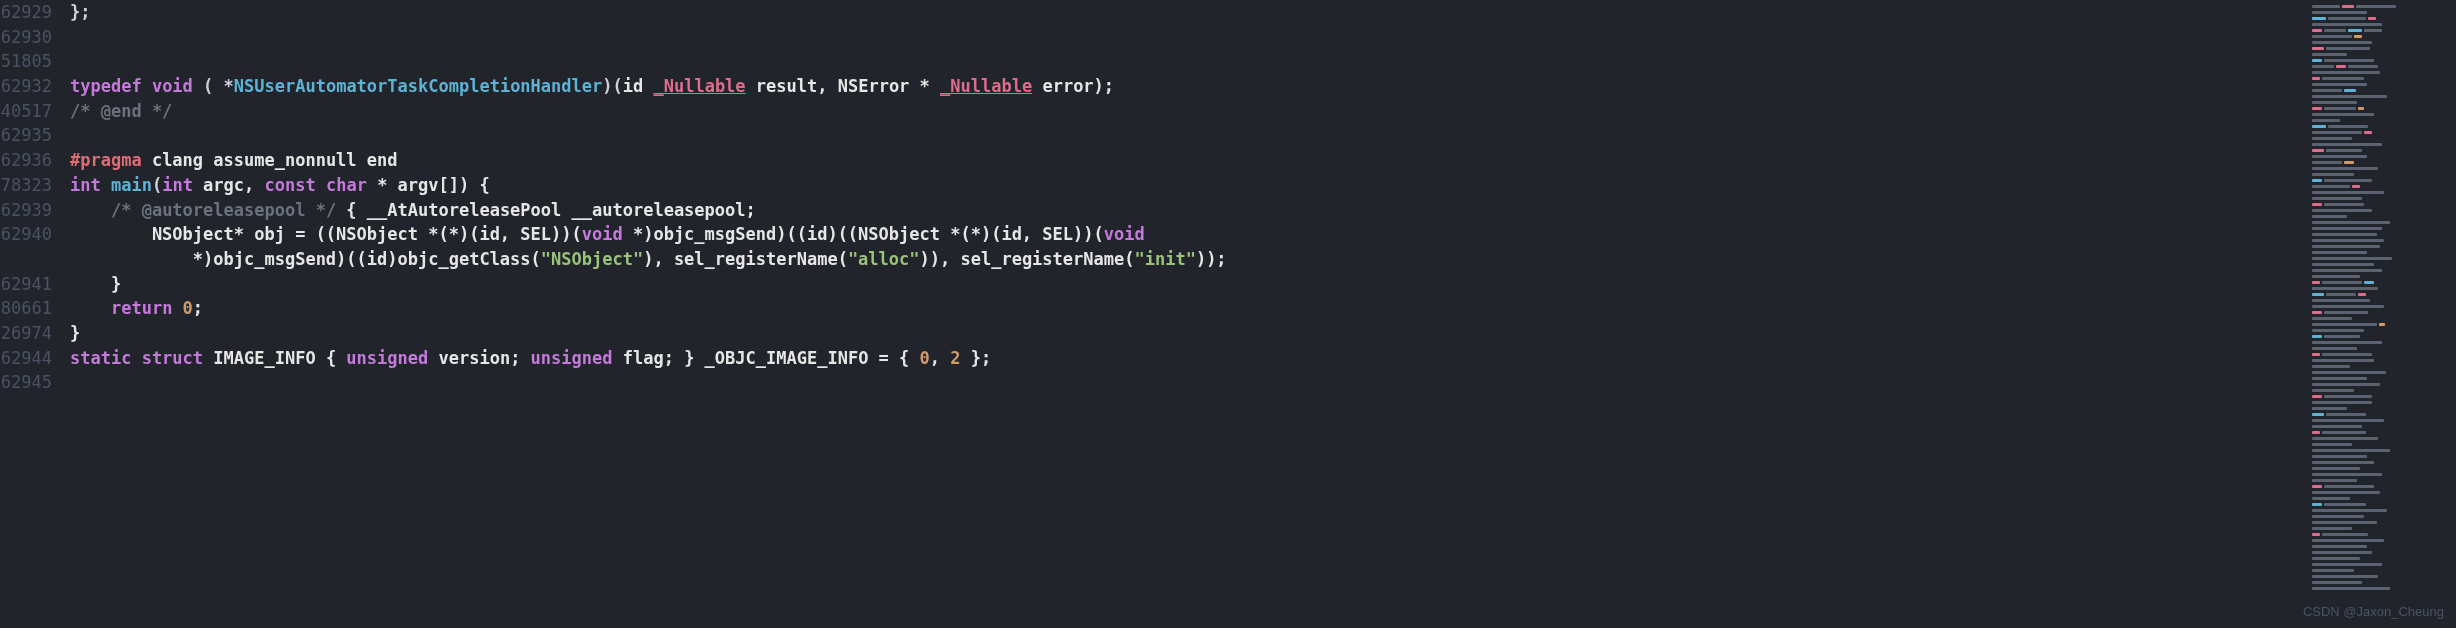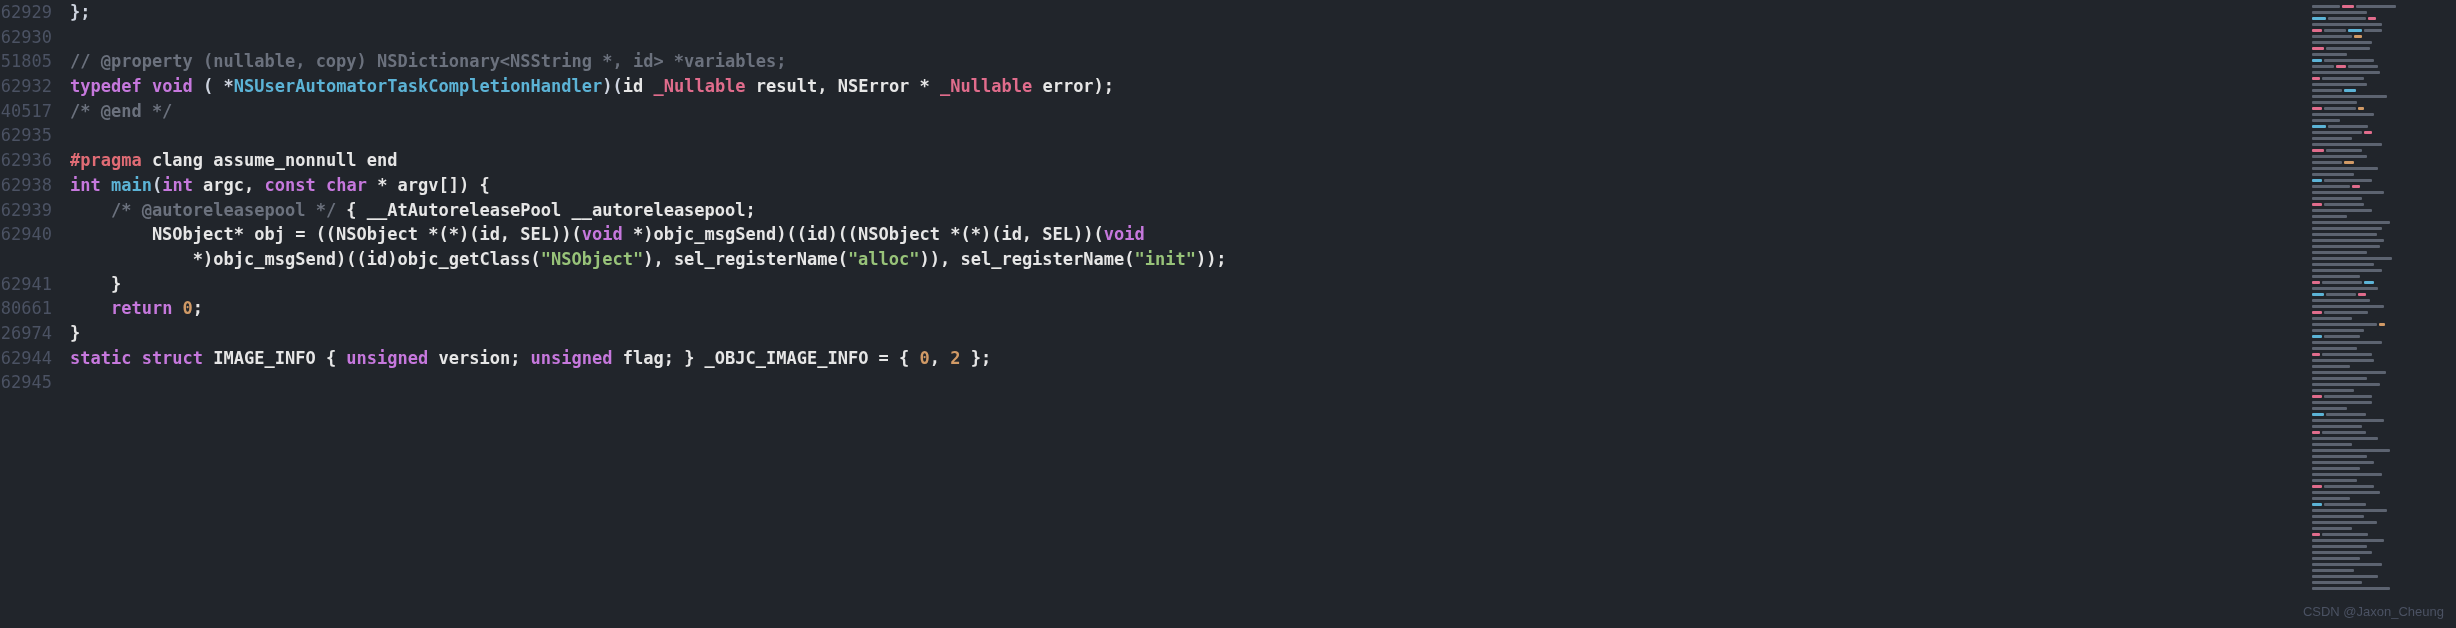--- a/index.html
+++ b/index.html
@@ -33,21 +33,21 @@
       flex-shrink: 0;
       font-weight: 500;
     }
     .code {
       white-space: pre;
       font-weight: 600;
     }
     .tk-default { color: #cdd3de; }
     .tk-comment { color: #6b717d; }
     .tk-keyword { color: #c678dd; }
-    .tk-pink { color: #e06c8c; }
+    .tk-pink { color: #e06c8c; text-decoration: underline; }
     .tk-func { color: #5cb3d6; }
     .tk-string { color: #98c379; }
     .tk-number { color: #d19a66; }
     .tk-punct { color: #cdd3de; }
     .tk-white { color: #e6e6e6; }
     .tk-attr { color: #e06c75; }
     
     .minimap {
       width: 150px;
       background: #21252b;
@@ -79,26 +79,26 @@
       font-size: 13px;
       font-family: sans-serif;
     }
   </style>
 </head>
 <body>
 
 <div class="editor">
     <div class="line"><span class="lineno">62929</span><span class="code"><span class="tk-punct">};</span></span></div>
     <div class="line"><span class="lineno">62930</span><span class="code"></span></div>
-    <div class="line"><span class="lineno">51805</span><span class="code"><span class="tk-comment">// @property (nullable, copy) NSDictionary&lt;NSString *, id&gt; *variables;</span></span></div>
+    <div class="line"><span class="lineno">51805</span></div>
     <div class="line"><span class="lineno">62932</span><span class="code"><span class="tk-keyword">typedef </span><span class="tk-keyword">void </span><span class="tk-punct">( *</span><span class="tk-func">NSUserAutomatorTaskCompletionHandler</span><span class="tk-punct">)(</span><span class="tk-white">id </span><span class="tk-pink">_Nullable</span><span class="tk-white"> result, NSError * </span><span class="tk-pink">_Nullable</span><span class="tk-white"> error);</span></span></div>
     <div class="line"><span class="lineno">40517</span><span class="code"><span class="tk-comment">/* @end */</span></span></div>
     <div class="line"><span class="lineno">62935</span><span class="code"></span></div>
     <div class="line"><span class="lineno">62936</span><span class="code"><span class="tk-attr">#pragma </span><span class="tk-white">clang assume_nonnull end</span></span></div>
-    <div class="line"><span class="lineno">62938</span><span class="code"><span class="tk-keyword">int </span><span class="tk-func">main</span><span class="tk-punct">(</span><span class="tk-keyword">int </span><span class="tk-white">argc, </span><span class="tk-keyword">const char </span><span class="tk-white">* argv[]) {</span></span></div>
+    <div class="line"><span class="lineno">78323</span><span class="code"><span class="tk-keyword">int </span><span class="tk-func">main</span><span class="tk-punct">(</span><span class="tk-keyword">int </span><span class="tk-white">argc, </span><span class="tk-keyword">const char </span><span class="tk-white">* argv[]) {</span></span></div>
     <div class="line"><span class="lineno">62939</span><span class="code"><span class="tk-default">    </span><span class="tk-comment">/* @autoreleasepool */</span><span class="tk-white"> { __AtAutoreleasePool __autoreleasepool;</span></span></div>
     <div class="line"><span class="lineno">62940</span><span class="code"><span class="tk-white">        NSObject* obj = ((NSObject *(*)(id, SEL))(</span><span class="tk-keyword">void </span><span class="tk-white">*)objc_msgSend)((id)((NSObject *(*)(id, SEL))(</span><span class="tk-keyword">void</span></span></div>
     <div class="line"><span class="lineno"></span><span class="code"><span class="tk-white">            *)objc_msgSend)((id)objc_getClass(</span><span class="tk-string">"NSObject"</span><span class="tk-white">), sel_registerName(</span><span class="tk-string">"alloc"</span><span class="tk-white">)), sel_registerName(</span><span class="tk-string">"init"</span><span class="tk-white">));</span></span></div>
     <div class="line"><span class="lineno">62941</span><span class="code"><span class="tk-white">    }</span></span></div>
     <div class="line"><span class="lineno">80661</span><span class="code"><span class="tk-default">    </span><span class="tk-keyword">return </span><span class="tk-number">0</span><span class="tk-white">;</span></span></div>
     <div class="line"><span class="lineno">26974</span><span class="code"><span class="tk-white">}</span></span></div>
     <div class="line"><span class="lineno">62944</span><span class="code"><span class="tk-keyword">static struct </span><span class="tk-white">IMAGE_INFO { </span><span class="tk-keyword">unsigned </span><span class="tk-white">version; </span><span class="tk-keyword">unsigned </span><span class="tk-white">flag; } _OBJC_IMAGE_INFO = { </span><span class="tk-number">0</span><span class="tk-white">, </span><span class="tk-number">2</span><span class="tk-white"> };</span></span></div>
     <div class="line"><span class="lineno">62945</span><span class="code"></span></div>
   </div>
 

